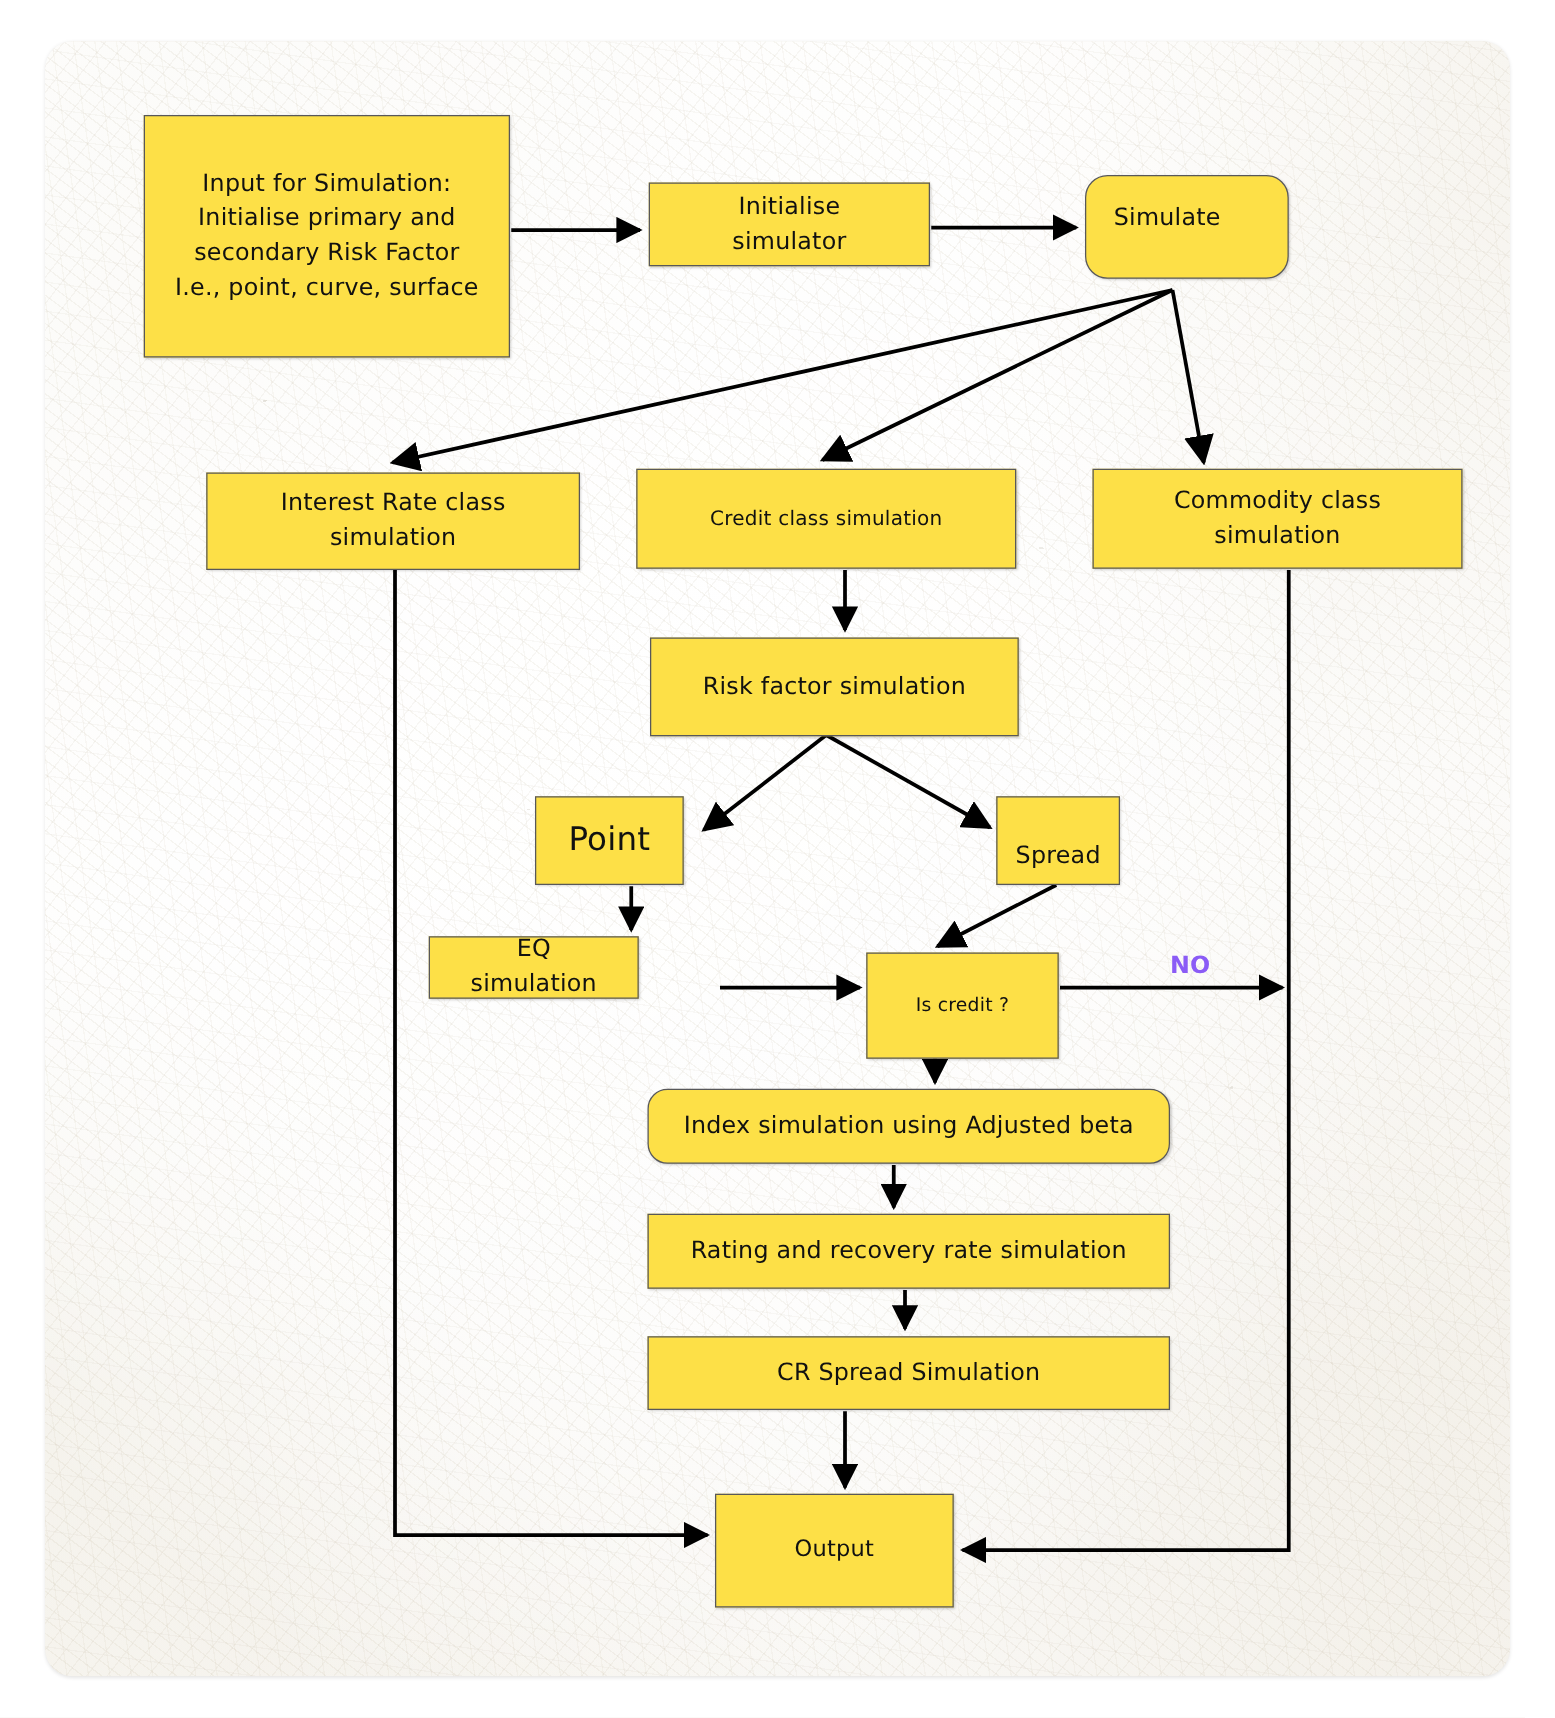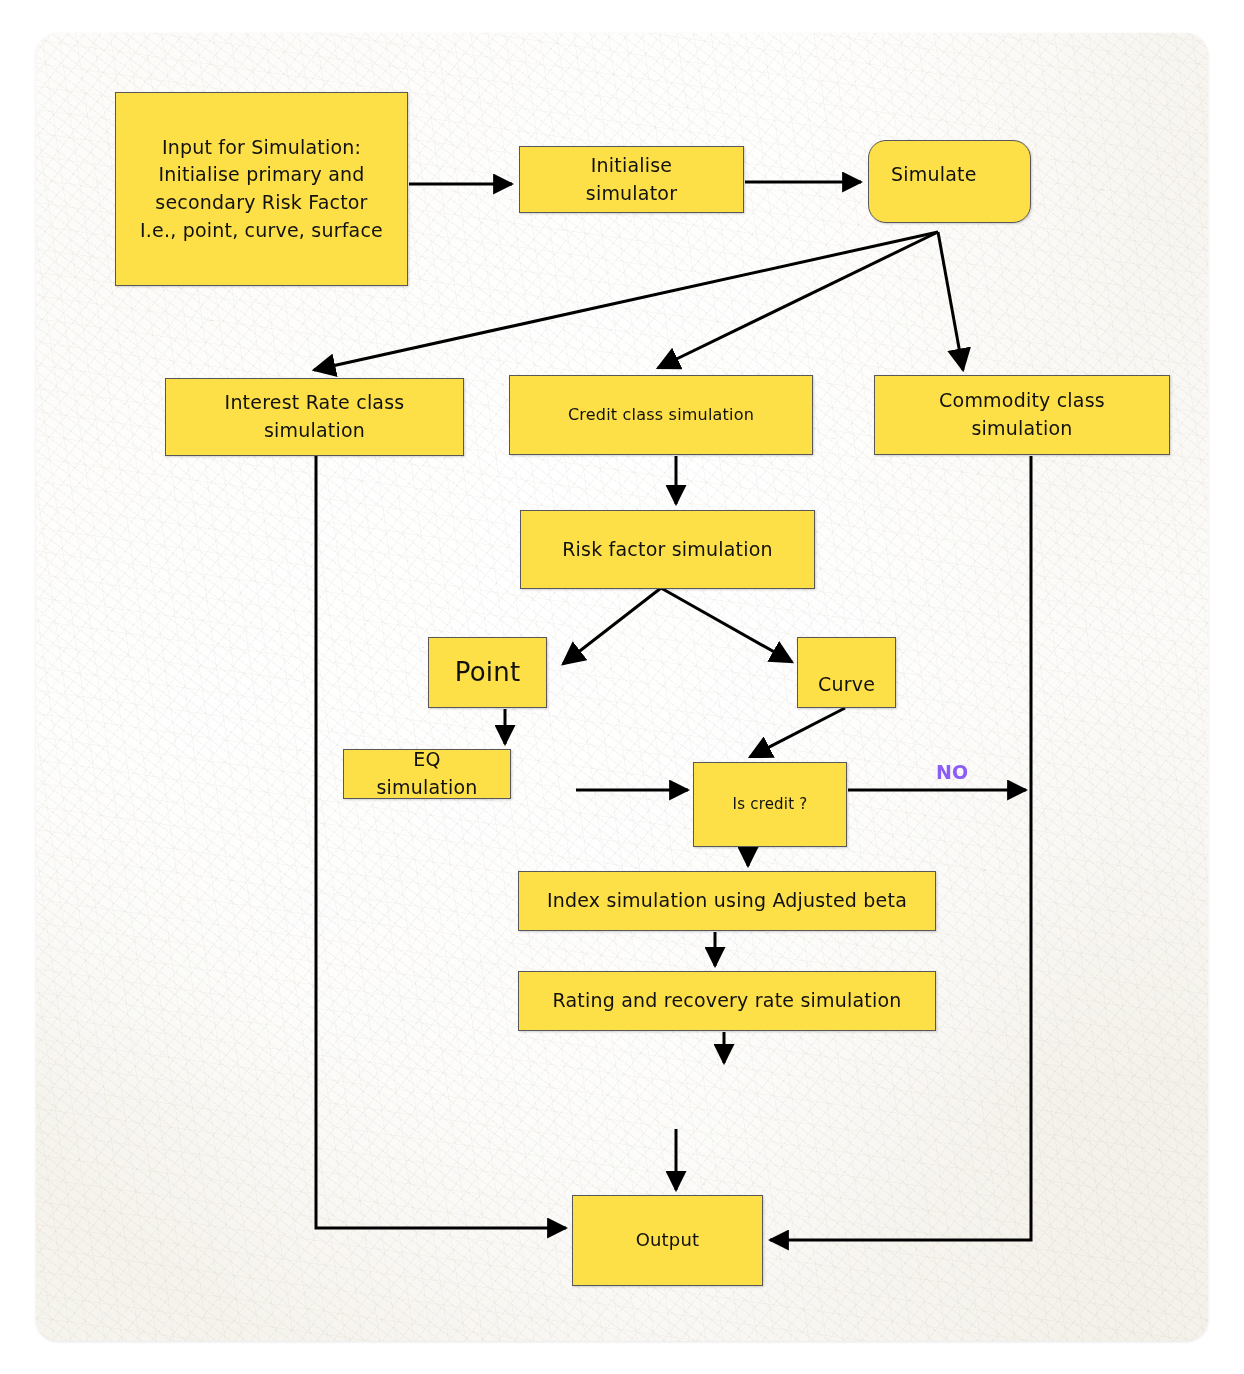--- a/index.html
+++ b/index.html
@@ -108,21 +108,21 @@
                     align-items:flex-start; justify-content:flex-start; padding-top:20px; padding-left:22px;border-radius:18px; }
   #n-ir           { left:165px;  top:378px;  width:299px; height:78px;  font-size:19px; }
   #n-credit       { left:509px;  top:375px;  width:304px; height:80px;  font-size:16px; }
   #n-commodity    { left:874px;  top:375px;  width:296px; height:80px;  font-size:19px; }
   #n-riskfactor   { left:520px;  top:510px;  width:295px; height:79px;  font-size:19px; }
   #n-point        { left:428px;  top:637px;  width:119px; height:71px;  font-size:26px; }
   #n-curve        { left:797px;  top:637px;  width:99px;  height:71px;  font-size:19px;
                     align-items:flex-end; padding-bottom:8px; }
   #n-eq           { left:343px;  top:749px;  width:168px; height:50px;  font-size:19px; }
   #n-iscredit     { left:693px;  top:762px;  width:154px; height:85px;  font-size:15px; }
-  #n-index        { left:518px;  top:871px;  width:418px; height:60px;  font-size:19px; }
+  #n-index        { left:518px;  top:871px;  width:418px; height:60px;  font-size:19px;border-radius:16px; }
   #n-rating       { left:518px;  top:971px;  width:418px; height:60px;  font-size:19px; }
   #n-crspread     { left:518px;  top:1069px; width:418px; height:59px;  font-size:19px; }
   #n-output       { left:572px;  top:1195px; width:191px; height:91px;  font-size:18px; }
   #lbl-no         { left:936px;  top:761px; }
 </style>
 </head>
 <body>
 
 <div id="page">
 
@@ -206,39 +206,42 @@
 
   <div class="node" id="n-riskfactor">
     <span>Risk factor simulation</span>
   </div>
 
   <div class="node" id="n-point">
     <span>Point</span>
   </div>
 
   <div class="node" id="n-curve">
-    <span>Curve</span>
+    <span>Spread</span>
   </div>
 
   <div class="node" id="n-eq">
     <span>EQ simulation</span>
   </div>
 
   <div class="node" id="n-iscredit">
     <span>Is credit ?</span>
   </div>
 
   <div class="node" id="n-index">
     <span>Index simulation using Adjusted beta</span>
   </div>
 
   <div class="node" id="n-rating">
     <span>Rating and recovery rate simulation</span>
   </div>
 
+  <div class="node" id="n-crspread">
+    <span>CR Spread Simulation</span>
+  </div>
 
   <div class="node" id="n-output">
     <span>Output</span>
   </div>
 
   <div class="edge-label" id="lbl-no">NO</div>
 
 </div>
 
 </body></html>

